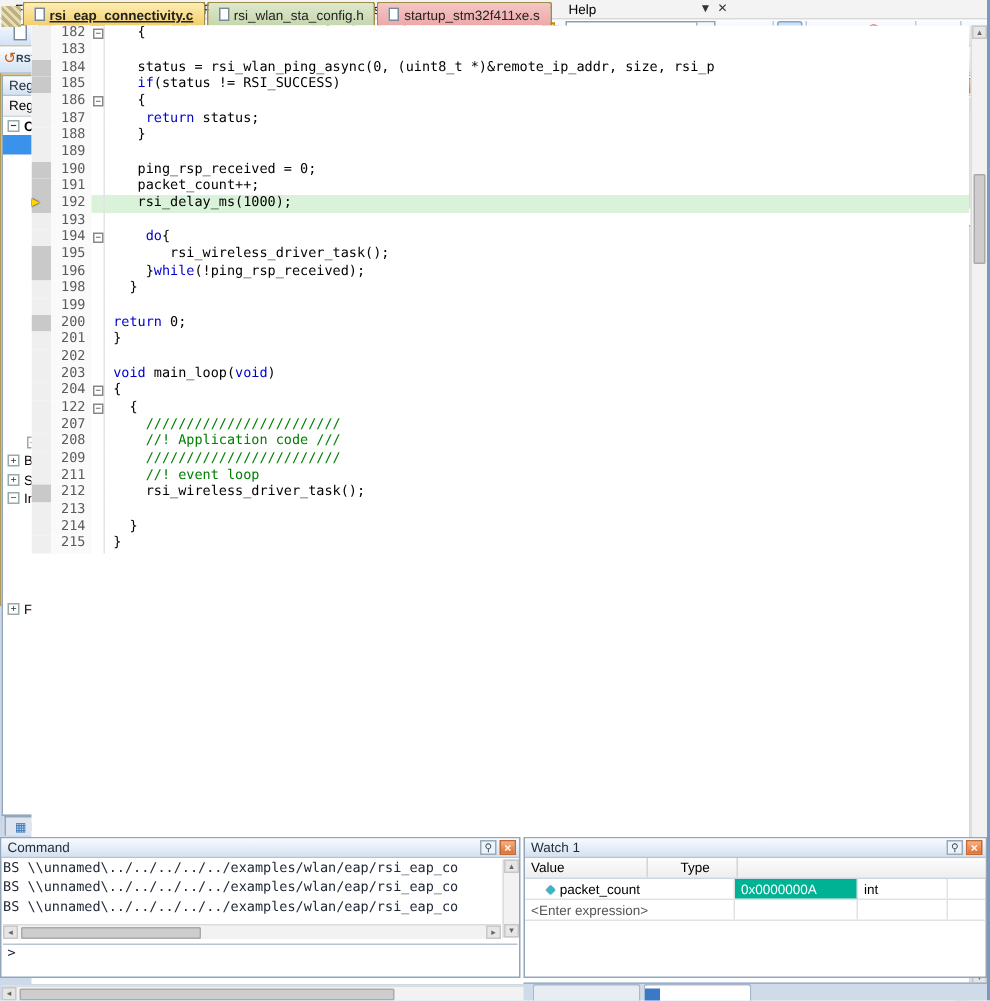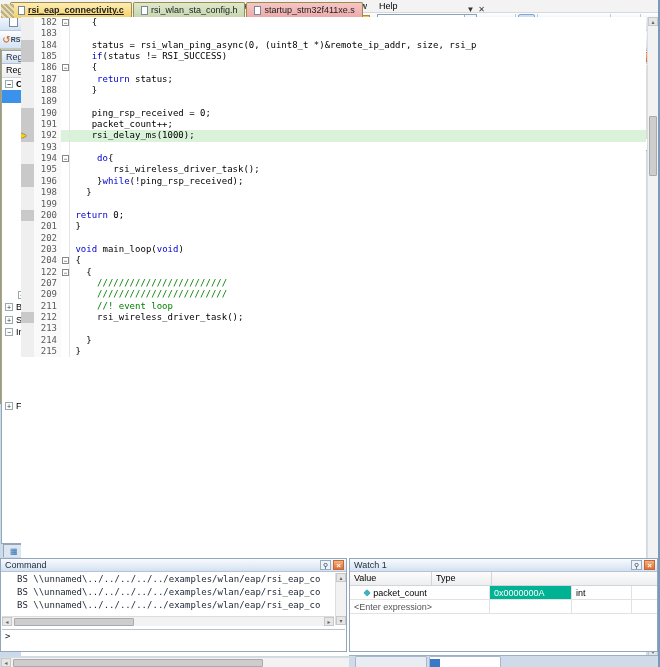--- a/index.html
+++ b/index.html
@@ -69,50 +69,50 @@
   .dmargin { position:absolute; left:1px; top:14px; bottom:11px; width:12px; background:repeating-linear-gradient(45deg,#d8d8d8 0 2px,#efefef 2px 4px); }
 
   
   .vscroll { position:absolute; width:11px; background:#f2f2f2; border-left:1px solid #dcdcdc; }
   .hscroll { position:absolute; height:10px; background:#f2f2f2; border-top:1px solid #dcdcdc; display:flex; align-items:center; }
   .sbtn { width:10px; height:9px; background:#e6e6e6; border:1px solid #c8c8c8; font-size:6px; color:#666; text-align:center; line-height:8px; flex:none; }
   .vthumb,.hthumb { background:#cdcdcd; border:1px solid #aaa; border-radius:1px; }
 
   
   #editor { left:168px; top:152px; width:490px; height:404px; background:#d6c583; border:1px solid #b09c55; }
-  #tabbar { height:17px; display:flex; align-items:center; padding-left:9px; position:relative; }
+  #tabbar { height:17px; display:flex; align-items:flex-start; padding-left:14px; position:relative; }
   #tabhatch { position:absolute; left:0; top:3px; width:13px; height:14px; background:repeating-linear-gradient(45deg,#bdb183 0 2px,#e6ddb4 2px 4px); }
   .etab { height:16px; display:flex; align-items:center; gap:3px; padding:0 7px; margin-right:1px; border:1px solid #a08c4a; border-bottom:none; border-radius:2px 2px 0 0; color:#222; white-space:nowrap; }
   .etab .ficon { width:7px; height:9px; background:#fff; border:1px solid #789; }
   .etab.active { font-weight:bold; text-decoration:underline; }
   #tab-controls { margin-left:auto; display:flex; gap:4px; padding:0 4px; align-items:center; }
   #tab-controls span { font-size:8px; color:#333; }
   #code-wrap { position:absolute; left:1px; top:17px; right:12px; bottom:11px; background:#fff; overflow:hidden;margin-left:20px; }
   .cline { display:flex; height:11.35px; line-height:11.35px; font-family:"DejaVu Sans Mono", monospace; font-size:9px; white-space:pre; position:relative; }
   .cmargin { width:13px; flex:none; background:#efefef; position:relative; }
   .cmargin.blk { background:#c9c9c9; }
   .cnum { width:27px; flex:none; text-align:right; padding-right:4px; color:#5a5a5a; background:#fafafa; }
   .cfold { width:9px; flex:none; position:relative; border-right:1px solid #e4e4e4; }
   .foldbox { position:absolute; left:1px; top:2px; width:7px; height:7px; border:1px solid #888; background:#fff; font-size:6px; line-height:5px; text-align:center; color:#333; }
   .ccode { flex:1; }
   .cline.cur .ccode, .cline.cur { background:#d9f2d9; }
   .curarrow { position:absolute; left:0px; top:0px; font-size:9px; color:#ffd400; text-shadow:0 0 1px #333, 0 0 1px #333; z-index:3; }
   .s-p { color:#000; } .s-k { color:#0000d0; } .s-c { color:#008000; }
 
   
   #cmd { left:0px; top:558px; width:347px; height:94px; }
-  #cmd-body { position:absolute; left:16px; top:14px; right:12px; height:42px; overflow:hidden; font-family:"DejaVu Sans Mono", monospace; font-size:9px; background:#fff; }
+  #cmd-body { position:absolute; left:1px; top:14px; right:12px; height:42px; overflow:hidden; font-family:"DejaVu Sans Mono", monospace; font-size:9px; background:#fff; }
   .cmdline { height:13px; line-height:13px; white-space:pre; color:#222a38; }
   #cmd-prompt { position:absolute; left:1px; right:1px; top:70px; bottom:1px; border-top:1px solid #b8c4d2; background:#fff; font-family:"DejaVu Sans Mono", monospace; padding:1px 0 0 3px; color:#223; }
 
   
   #watch { left:349px; top:558px; width:309px; height:94px; }
   #watch-header { display:flex; height:14px; border-bottom:1px solid #cdd5dd; background:linear-gradient(#fcfcfc,#eee); }
   #watch-header div { border-right:1px solid #d4d4d4; padding:1px 0 0 4px; }
-  .wc1 { width:140px; } .wc2 { width:82px; } .wc3 { width:60px; } .wc4 { flex:1; border-right:none!important; }
+  .wc1 { width:140px; } .wc2 { width:82px; } .wc3 { width:60px;text-align:center; } .wc4 { flex:1; border-right:none!important; }
   .wrow { display:flex; height:14px; align-items:center; border-bottom:1px solid #e2e2e2; }
   .wrow div { height:100%; display:flex; align-items:center; padding-left:4px; border-right:1px solid #e2e2e2; overflow:hidden; white-space:nowrap; }
   .wname .diamond { color:#35b6c9; text-shadow:0 0 1px #246; margin:0 3px 0 10px; font-size:8px; }
   .wval.hl { background:#00b294; color:#fff; }
   .wexpr { color:#555; padding-left:12px; }
 
   
   #bottom-tabs { position:absolute; left:349px; top:655px; width:309px; height:12px; background:#cfdbe9; border-top:1px solid #9ab0c6; display:flex; gap:2px; padding-left:6px; }
   #bottom-tabs .ptab { width:72px; height:12px; background:#e8edf4; border:1px solid #a8b8cc; border-bottom:none; border-radius:2px 2px 0 0; }
   #bottom-tabs .ptab.act { background:#fff; }
@@ -620,20 +620,21 @@
         <div class="cline"><div class="cmargin blk"></div><div class="cnum">196</div><div class="cfold"></div><div class="ccode"><span class="s-p">     }</span><span class="s-k">while</span><span class="s-p">(!ping_rsp_received);</span></div></div>
         <div class="cline"><div class="cmargin"></div><div class="cnum">198</div><div class="cfold"></div><div class="ccode"><span class="s-p">   }</span></div></div>
         <div class="cline"><div class="cmargin"></div><div class="cnum">199</div><div class="cfold"></div><div class="ccode"></div></div>
         <div class="cline"><div class="cmargin blk"></div><div class="cnum">200</div><div class="cfold"></div><div class="ccode"><span class="s-p"> </span><span class="s-k">return</span><span class="s-p"> 0;</span></div></div>
         <div class="cline"><div class="cmargin"></div><div class="cnum">201</div><div class="cfold"></div><div class="ccode"><span class="s-p"> }</span></div></div>
         <div class="cline"><div class="cmargin"></div><div class="cnum">202</div><div class="cfold"></div><div class="ccode"></div></div>
         <div class="cline"><div class="cmargin"></div><div class="cnum">203</div><div class="cfold"></div><div class="ccode"><span class="s-p"> </span><span class="s-k">void</span><span class="s-p"> main_loop(</span><span class="s-k">void</span><span class="s-p">)</span></div></div>
         <div class="cline"><div class="cmargin"></div><div class="cnum">204</div><div class="cfold"><span class="foldbox">−</span></div><div class="ccode"><span class="s-p"> {</span></div></div>
         <div class="cline"><div class="cmargin"></div><div class="cnum">122</div><div class="cfold"><span class="foldbox">−</span></div><div class="ccode"><span class="s-p">   {</span></div></div>
         <div class="cline"><div class="cmargin"></div><div class="cnum">207</div><div class="cfold"></div><div class="ccode"><span class="s-c">     ////////////////////////</span></div></div>
+        <div class="cline"><div class="cmargin"></div><div class="cnum">208</div><div class="cfold"></div><div class="ccode"><span class="s-c">     //! Application code ///</span></div></div>
         <div class="cline"><div class="cmargin"></div><div class="cnum">209</div><div class="cfold"></div><div class="ccode"><span class="s-c">     ////////////////////////</span></div></div>
         <div class="cline"><div class="cmargin"></div><div class="cnum">211</div><div class="cfold"></div><div class="ccode"><span class="s-c">     //! event loop</span></div></div>
         <div class="cline"><div class="cmargin blk"></div><div class="cnum">212</div><div class="cfold"></div><div class="ccode"><span class="s-p">     rsi_wireless_driver_task();</span></div></div>
         <div class="cline"><div class="cmargin"></div><div class="cnum">213</div><div class="cfold"></div><div class="ccode"></div></div>
         <div class="cline"><div class="cmargin"></div><div class="cnum">214</div><div class="cfold"></div><div class="ccode"><span class="s-p">   }</span></div></div>
         <div class="cline"><div class="cmargin"></div><div class="cnum">215</div><div class="cfold"></div><div class="ccode"><span class="s-p"> }</span></div></div>
       </div>
     <div class="vscroll" style="right:0;top:17px;bottom:11px;">
       <div class="sbtn">▴</div>
       <div class="vthumb" style="margin:90px 1px 0;height:60px;"></div>

